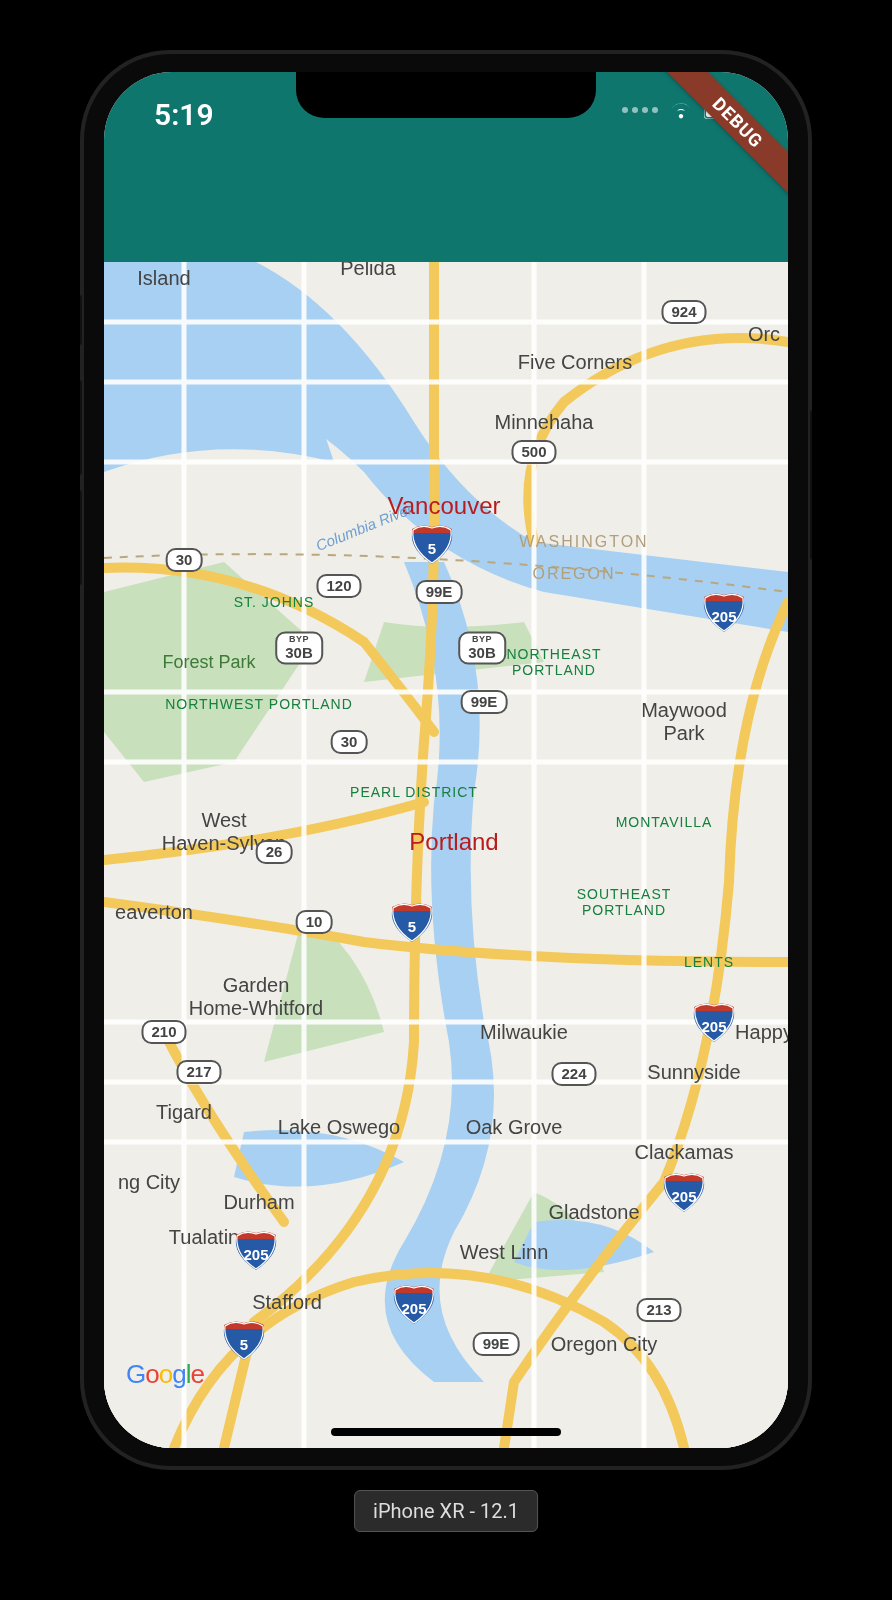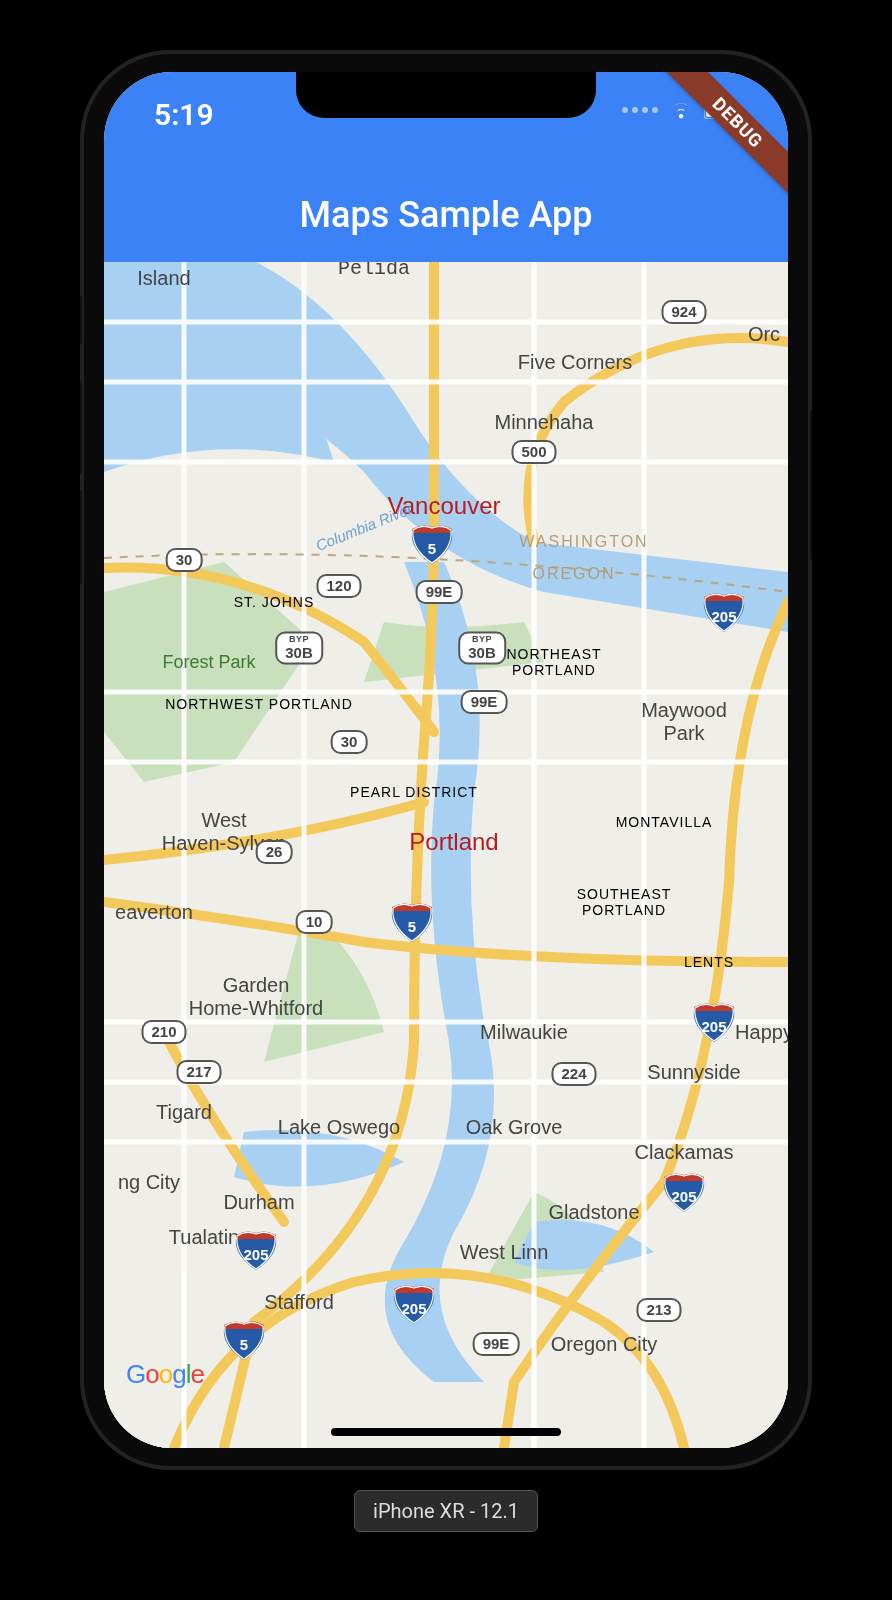--- a/index.html
+++ b/index.html
@@ -39,21 +39,21 @@
   }
   .side-buttons .mute  { left: -6px; top: 245px; width: 8px; height: 50px; }
   .side-buttons .volup { left: -6px; top: 330px; width: 8px; height: 95px; }
   .side-buttons .voldn { left: -6px; top: 440px; width: 8px; height: 95px; }
   .side-buttons .power { right:-6px; top: 360px; width: 8px; height: 150px; }
 
   
   .status-appbar {
     position: relative;
     height: 190px;
-    background: #3b82f6;
+    background: #0f766e;
     color: #fff;
     overflow: hidden;
   }
   .status-time {
     position: absolute;
     left: 50px; top: 25px;
     font-size: 30px; font-weight: 600;
   }
   .status-icons {
     position: absolute;
@@ -96,21 +96,21 @@
     position:absolute;
     font-family: Arial, Roboto, sans-serif;
     color:#555;
     white-space: pre;
     text-align:center;
     transform: translate(-50%,-50%);
     pointer-events:none;
   }
   .map .city-lg  { font-size:24px; color:#b91c1c; }
   .map .town     { font-size:20px; color:#444; }
-  .map .district-blue { font-size:14px; letter-spacing:1px; color:#000000; text-transform:uppercase; }
+  .map .district-blue { font-size:14px; letter-spacing:1px; color:#15803d; text-transform:uppercase; }
   .map .park     { font-size:18px; color:#3d7a38; }
   .map .state    { font-size:16px; letter-spacing:2px; color:#b29e7a; }
   .map .river    { font-size:15px; color:#6d9fd1; font-style:italic; }
 
   .shield {
     position:absolute;
     transform: translate(-50%,-50%);
     pointer-events:none;
   }
   .shield.route {
@@ -192,21 +192,20 @@
         </span>
         <span class="batt-icon">
           <svg width="40" height="18" viewBox="0 0 40 18">
               <rect x="0" y="0" width="34" height="18" rx="4" fill="none" stroke="#fff" stroke-width="1.5" opacity=".5"></rect>
               <rect x="2" y="2" width="30" height="14" rx="2.5" fill="#fff"></rect>
               <rect x="36" y="5" width="3" height="8" rx="1.5" fill="#fff" opacity=".6"></rect>
             </svg>
         </span>
       </div>
       <div class="debug-banner">DEBUG</div>
-      <div class="app-title">Maps Sample App</div>
     </div>
 
     <div class="map">
       <svg class="basemap" viewBox="0 0 684 1186" preserveAspectRatio="none">
 
         <rect x="0" y="0" width="684" height="1186" fill="#eceae4"></rect>
 
         <rect x="0" y="0" width="684" height="1186" fill="#efeee9"></rect>
 
         <path fill="#c9e0bc" d="M0 330 L120 300 L210 380 L130 500 L40 520 L0 470 Z"></path>
@@ -248,21 +247,21 @@
           <path d="M540 0 L540 1186"></path>
         </g>
 
         <path d="M0 296 Q300 280 684 330" stroke="#bba77d" stroke-width="2" stroke-dasharray="8 8" fill="none"></path>
       </svg>
 
       <div id="map-labels">
           <div class="label city-lg" style="left: 350px; top: 580px;">Portland</div>
           <div class="label city-lg" style="left: 340px; top: 244px;">Vancouver</div>
           <div class="label town" style="left: 60px; top: 16px;">Island</div>
-          <div class="label town" style="left: 270px; top: 6px; font-family: Liberation Mono, monospace;">Pelida</div>
+          <div class="label town" style="left: 264px; top: 6px;">Pelida</div>
           <div class="label town" style="left: 660px; top: 72px;">Orc</div>
           <div class="label town" style="left: 440px; top: 100px; margin-left: 31px;">Five Corners</div>
           <div class="label town" style="left: 440px; top: 160px;">Minnehaha</div>
           <div class="label town" style="left: 580px; top: 460px;">Maywood
 Park</div>
           <div class="label town" style="left: 120px; top: 570px;">West
 Haven-Sylvan</div>
           <div class="label town" style="left: 50px; top: 650px;">eaverton</div>
           <div class="label town" style="left: 152px; top: 735px;">Garden
 Home-Whitford</div>
@@ -271,21 +270,21 @@
           <div class="label town" style="left: 590px; top: 810px;">Sunnyside</div>
           <div class="label town" style="left: 80px; top: 850px;">Tigard</div>
           <div class="label town" style="left: 235px; top: 865px;">Lake Oswego</div>
           <div class="label town" style="left: 410px; top: 865px;">Oak Grove</div>
           <div class="label town" style="left: 580px; top: 890px;">Clackamas</div>
           <div class="label town" style="left: 45px; top: 920px;">ng City</div>
           <div class="label town" style="left: 155px; top: 940px;">Durham</div>
           <div class="label town" style="left: 490px; top: 950px;">Gladstone</div>
           <div class="label town" style="left: 100px; top: 975px;">Tualatin</div>
           <div class="label town" style="left: 400px; top: 990px;">West Linn</div>
-          <div class="label town" style="left: 195px; top: 1040px; text-align: center;">Stafford</div>
+          <div class="label town" style="left: 183px; top: 1040px; text-align: center;">Stafford</div>
           <div class="label town" style="left: 500px; top: 1082px;">Oregon City</div>
           <div class="label district-blue" style="left: 170px; top: 340px;">ST. JOHNS</div>
           <div class="label district-blue" style="left: 450px; top: 400px;">NORTHEAST
 PORTLAND</div>
           <div class="label district-blue" style="left: 155px; top: 442px;">NORTHWEST PORTLAND</div>
           <div class="label district-blue" style="left: 310px; top: 530px;">PEARL DISTRICT</div>
           <div class="label district-blue" style="left: 560px; top: 560px;">MONTAVILLA</div>
           <div class="label district-blue" style="left: 520px; top: 640px;">SOUTHEAST
 PORTLAND</div>
           <div class="label district-blue" style="left: 605px; top: 700px;">LENTS</div>

